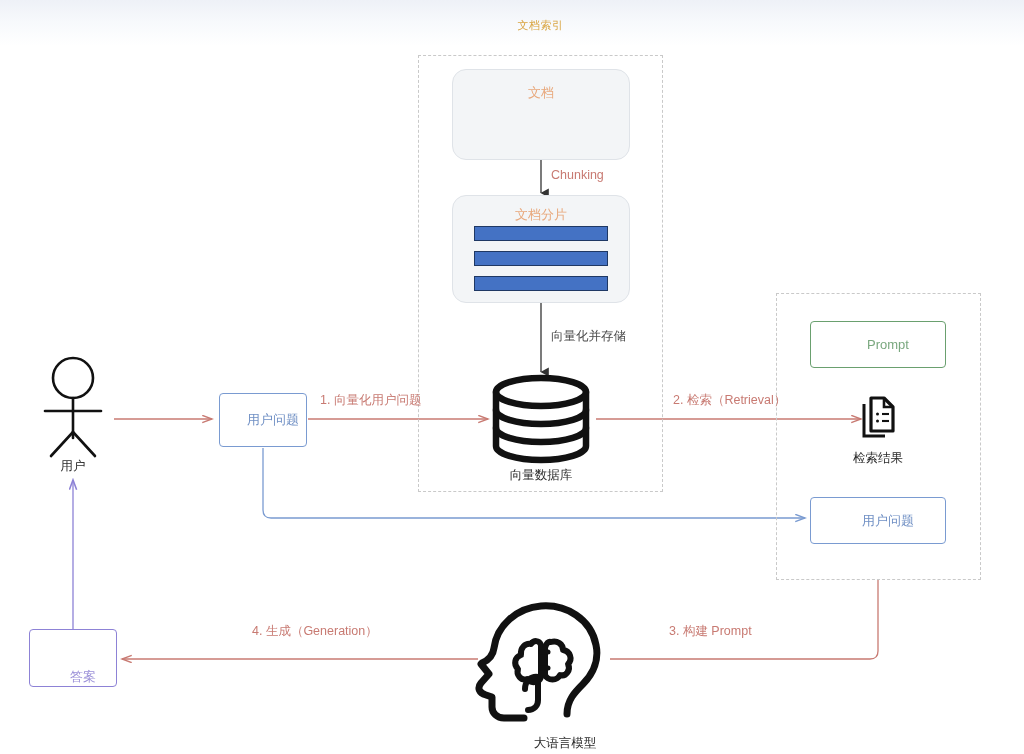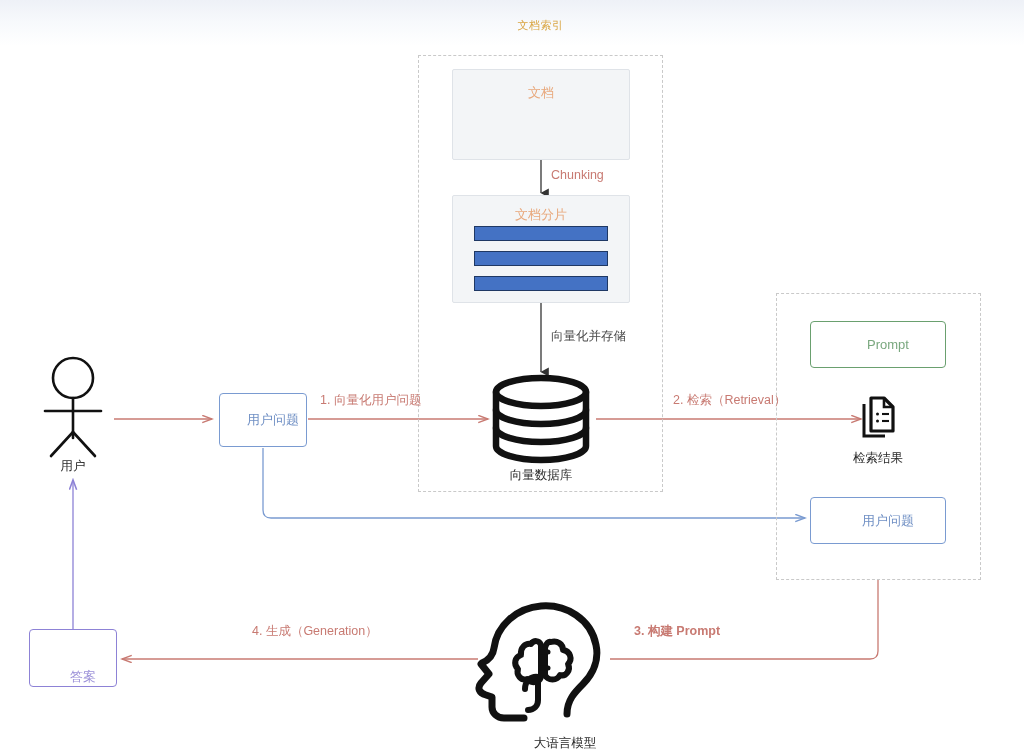--- a/index.html
+++ b/index.html
@@ -37,21 +37,21 @@
     border: 1px dashed #c9c9c9;
     background: transparent;
     box-sizing: border-box;
   }
 
   
   .panel {
     box-sizing: border-box;
     border: 1px solid #dfe3e8;
     background: #f3f5f7;
-    border-radius: 2px;
+    border-radius: 14px;
   }
   .panel-title {
     color: #e8a87c;
     font-size: 13px;
     text-align: center;
     white-space: nowrap;
   }
 
   
   .chunk-bar {
@@ -216,21 +216,21 @@
   <div class="abs chunk-bar" style="left:474px; top:276px; width:134px; height:15px;"></div>
 
   <div class="abs edge-label lbl-red" style="left:551px; top:168px;">Chunking</div>
 
   <div class="abs edge-label lbl-gray" style="left:551px; top:328px;">向量化并存储</div>
 
   <div class="abs edge-label lbl-red" style="left:320px; top:392px;">1. 向量化用户问题</div>
 
   <div class="abs edge-label lbl-red" style="left:673px; top:392px;">2. 检索（Retrieval）</div>
 
-  <div class="abs edge-label lbl-red" style="left:634px; top:623px;font-weight:bold;">3. 构建 Prompt</div>
+  <div class="abs edge-label lbl-red" style="left:669px; top:623px;">3. 构建 Prompt</div>
 
   <div class="abs edge-label lbl-red" style="left:252px; top:623px;">4. 生成（Generation）</div>
 
   <div class="abs caption" style="left:23px; top:458px; width:100px;">用户</div>
 
   <div class="abs caption" style="left:481px; top:467px; width:120px;">向量数据库</div>
 
   <div class="abs caption" style="left:828px; top:450px; width:100px;">检索结果</div>
 
   <div class="abs caption" style="left:505px; top:735px; width:120px;">大语言模型</div>

